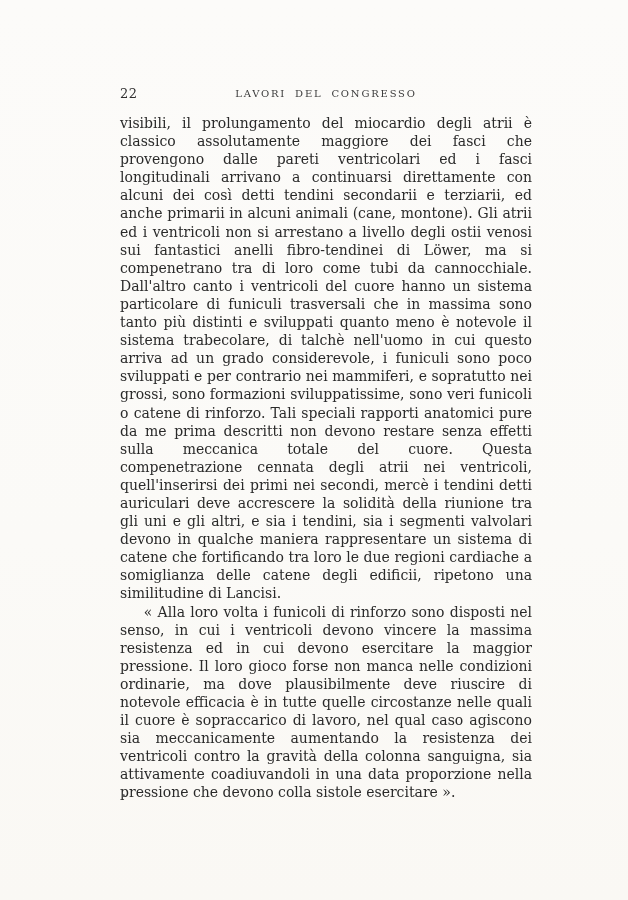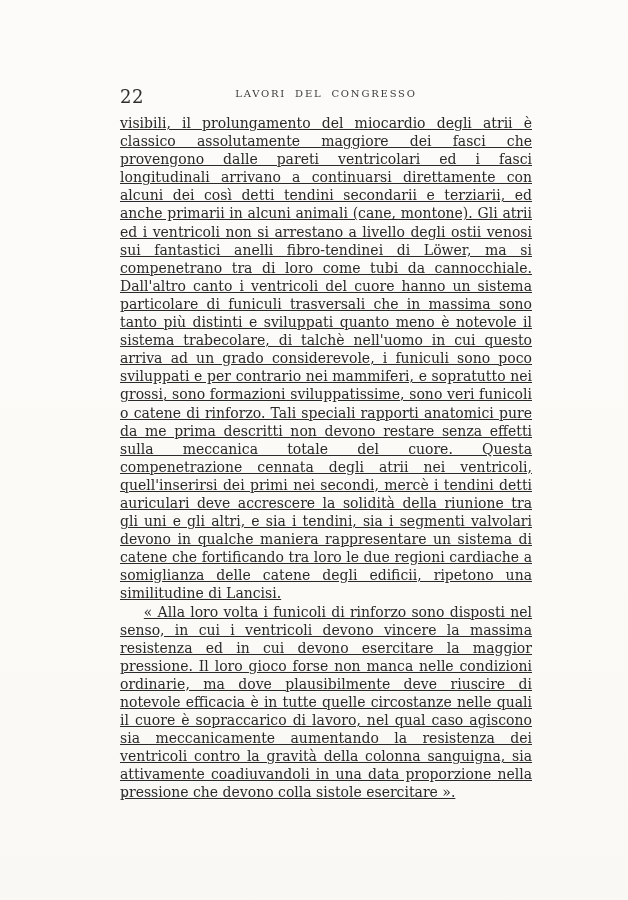--- a/index.html
+++ b/index.html
@@ -24,21 +24,21 @@
     position: absolute;
     top: 86px;
     left: 120px;
     width: 412px;
     height: 16px;
   }
   .pagenum {
     position: absolute;
     left: 0;
     top: 0;
-    font-size: 18px;
+    font-size: 13px;
     letter-spacing: 0.5px;
     color: #2e2e2e;
     text-align: right;
   }
   .running {
     position: absolute;
     left: 0;
     right: 0;
     top: 2px;
     text-align: center;
@@ -54,21 +54,20 @@
     width: 412px;
     font-size: 14px;
     line-height: 18.1px;
     text-align: justify;
     hyphens: auto;
     -webkit-hyphens: auto;
   }
   .para {
     margin: 0;
     padding: 0;
-    text-decoration: underline;
   }
   .indent {
     text-indent: 1.7em;
   }
   .speck {
     position: absolute;
     left: 122px;
     top: 794px;
     width: 3px;
     height: 3px;

